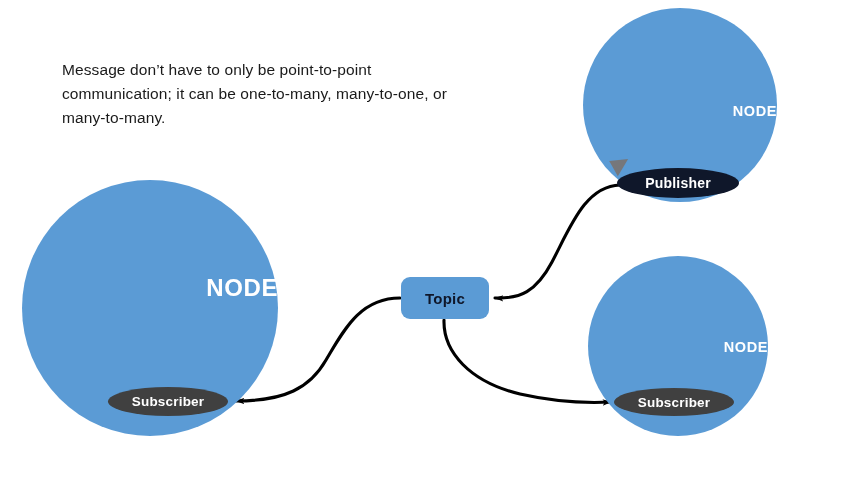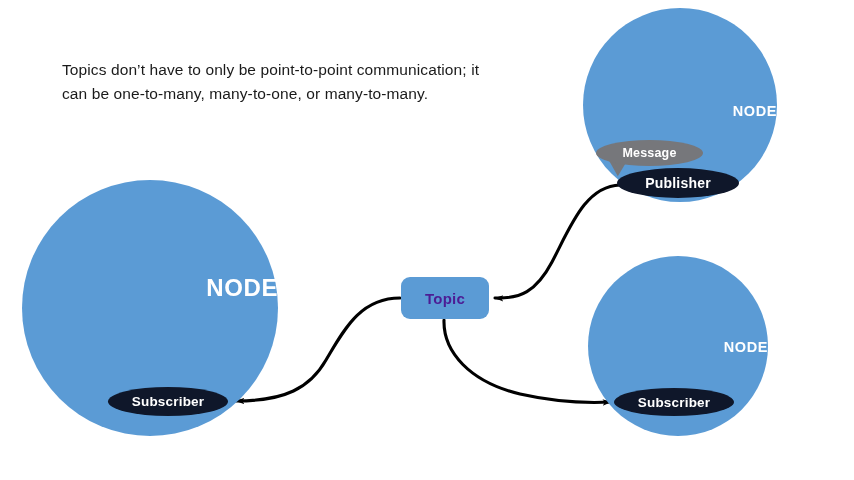--- a/index.html
+++ b/index.html
@@ -93,21 +93,21 @@
     position: absolute;
     border-radius: 50%;
     display: flex;
     align-items: center;
     justify-content: center;
     color: #ffffff;
     font-weight: bold;
     letter-spacing: 0.2px;
     user-select: none;
   }
-  .pill-subscriber { background: #0f172a; }
+  .pill-subscriber { background: #404040; }
   .pill-publisher  { background: #0f172a; }
   .pill-message    { background: #76777B; }
 
   #subscriber-left {
     left: 108px;
     top: 387px;
     width: 120px;
     height: 29px;
     font-size: 13.5px;
   }
@@ -143,21 +143,21 @@
     border-right: 12px solid transparent;
     border-top: 16px solid #76777B;
     transform: rotate(-6deg);
   }
 </style>
 </head>
 <body>
 
 <div id="canvas">
 
-  <div id="caption">Topics don’t have to only be point-to-point communication; it can be one-to-many, many-to-one, or many-to-many.</div>
+  <div id="caption">Message don’t have to only be point-to-point communication; it can be one-to-many, many-to-one, or many-to-many.</div>
 
   <svg id="arrows" viewBox="0 0 854 480" width="854" height="480" xmlns="http://www.w3.org/2000/svg">
     <defs>
       <marker id="arrowhead" markerWidth="10" markerHeight="10" refX="8.4" refY="3.2" orient="auto" markerUnits="userSpaceOnUse">
         <path d="M0,0 L9,3.2 L0,6.4 L2.2,3.2 Z" fill="#000000"></path>
       </marker>
     </defs>
 
     <path d="M 620,185 C 585,186 570,228 552,262 C 536,292 520,299 495,298" fill="none" stroke="#000000" stroke-width="3.1" stroke-linecap="round" marker-end="url(#arrowhead)"></path>
 
@@ -170,33 +170,30 @@
     <div class="node-label">NODE</div>
   </div>
   <div class="pill pill-subscriber" id="subscriber-left">
     <span>Subscriber</span>
   </div>
 
   <div class="node" id="node-top-right">
     <div class="node-label">NODE</div>
   </div>
   <div id="message-tail"></div>
-  <div class="pill pill-message" id="message">
-    <span>Message</span>
-  </div>
   <div class="pill pill-publisher" id="publisher">
     <span>Publisher</span>
   </div>
 
   <div class="node" id="node-bottom-right">
     <div class="node-label">NODE</div>
   </div>
   <div class="pill pill-subscriber" id="subscriber-right">
     <span>Subscriber</span>
   </div>
 
   <div id="topic-box" style="position:absolute; left:401px; top:277px; width:88px; height:42px;
               background:#5B9BD5; border-radius:9px; display:flex;
               align-items:center; justify-content:center;">
-    <span style="color:#4c1d95; font-weight:bold; font-size:15px; letter-spacing:0.2px;">Topic</span>
+    <span style="color:#0f172a; font-weight:bold; font-size:15px; letter-spacing:0.2px;">Topic</span>
   </div>
 
 </div>
 
 </body></html>

